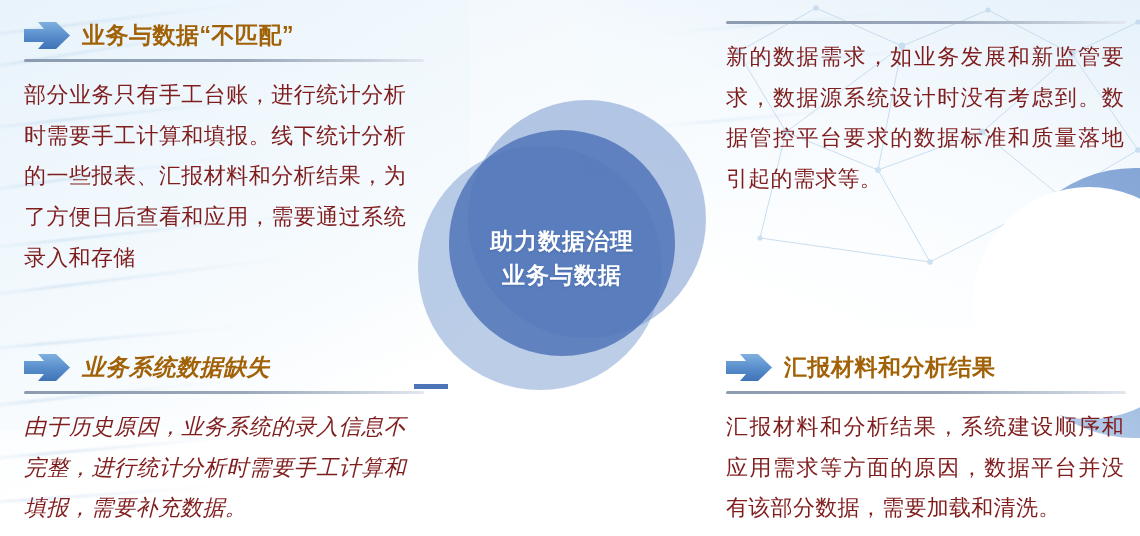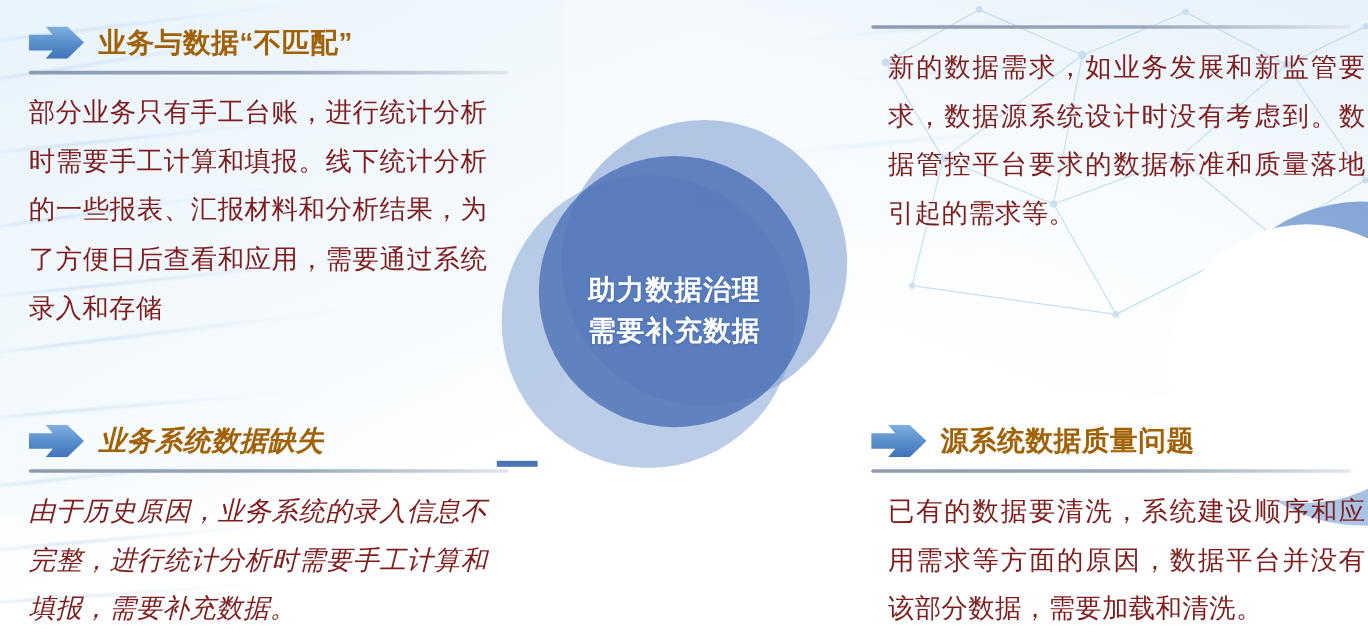--- a/index.html
+++ b/index.html
@@ -193,21 +193,21 @@
   .body-text {
     margin-top: 13px;
     font-size: 22px;
     color: #7f1d1d;
     line-height: 1.85;
     letter-spacing: 0.3px;
     text-align: justify;
     font-family: "DejaVu Sans", "Liberation Sans", sans-serif;
   }
   .panel.tr .body-text,
-  .panel.br .body-text { width: 398px; margin-left: 14px; }
+  .panel.br .body-text { width: 398px; }
   .panel.tl .body-text,
   .panel.bl .body-text { width: 382px; }
 </style>
 </head>
 <body>
 
 <div class="slide">
 
   <div class="bg-base"></div>
   <div class="bg-left-tint"></div>
@@ -265,21 +265,21 @@
   <div class="corner-arc"></div>
   <div class="corner-arc-mask"></div>
   <div class="blue-tick"></div>
 
   <div class="center-group">
     <div class="circ c2"></div>
     <div class="circ c1"></div>
     <div class="circ c3"></div>
     <div class="center-text">
       <div>助力数据治理</div>
-      <div>需要补充数据</div>
+      <div>业务与数据</div>
     </div>
   </div>
 
   <div class="panel tl">
     <div class="head-row">
       <svg class="arrow-icon" viewBox="0 0 46 27">
         <defs>
           <linearGradient id="agrad1" x1="0" y1="0" x2="0" y2="1">
             <stop offset="0%" stop-color="#7fb0de"></stop>
             <stop offset="50%" stop-color="#5a8fcd"></stop>
@@ -322,19 +322,19 @@
       <svg class="arrow-icon" viewBox="0 0 46 27">
         <defs>
           <linearGradient id="agrad4" x1="0" y1="0" x2="0" y2="1">
             <stop offset="0%" stop-color="#7fb0de"></stop>
             <stop offset="50%" stop-color="#5a8fcd"></stop>
             <stop offset="100%" stop-color="#3f73b6"></stop>
           </linearGradient>
         </defs>
         <path d="M0,7 L20,7 L14,0 L32,0 L46,13.5 L32,27 L14,27 L20,20 L0,20 Z" fill="url(#agrad4)"></path>
       </svg>
-      <div class="head-title">源系统数据质量问题</div>
+      <div class="head-title">汇报材料和分析结果</div>
     </div>
     <div class="divider"></div>
-    <div class="body-text">已有的数据要清洗，系统建设顺序和应用需求等方面的原因，数据平台并没有该部分数据，需要加载和清洗。</div>
+    <div class="body-text">汇报材料和分析结果，系统建设顺序和应用需求等方面的原因，数据平台并没有该部分数据，需要加载和清洗。</div>
   </div>
 
 </div>
 
 </body></html>

